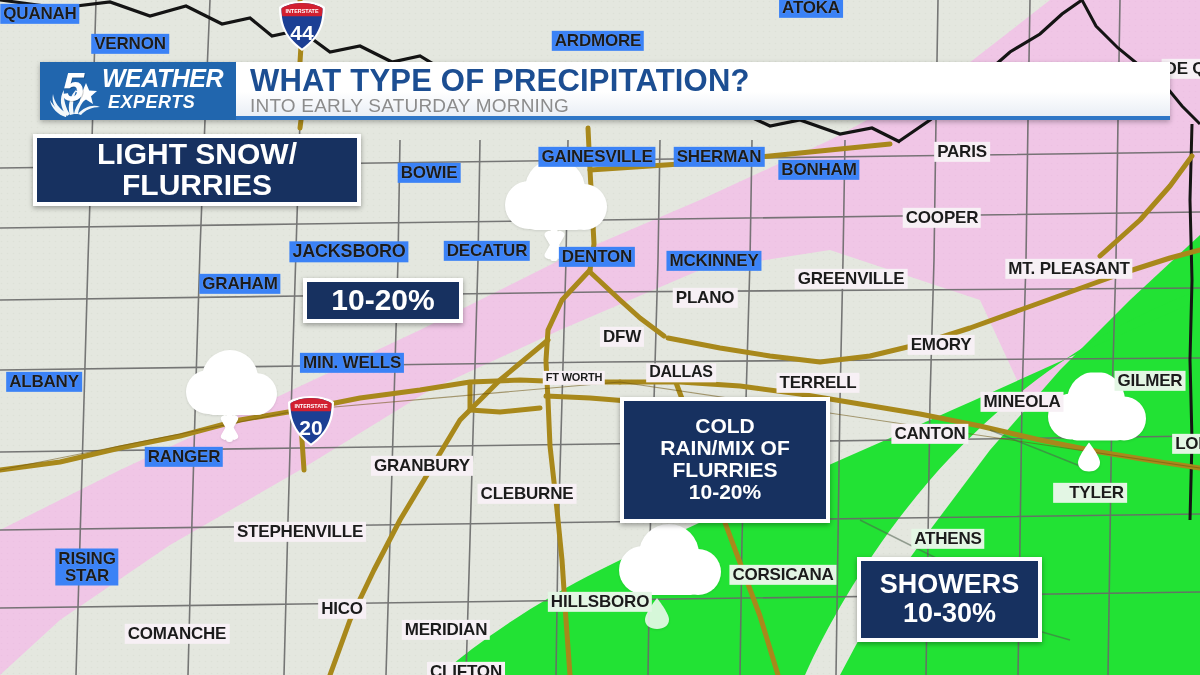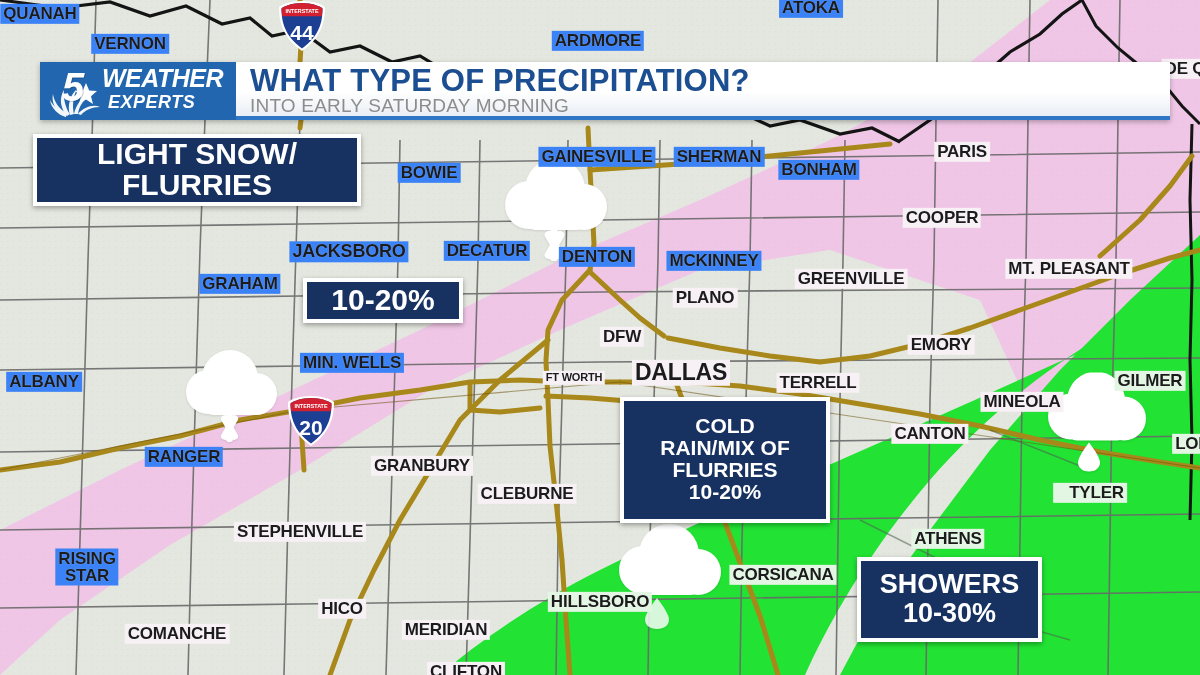--- a/index.html
+++ b/index.html
@@ -307,21 +307,21 @@
       <div class="city bg-grey" style="left: 714px; top: 261px; font-size: 17px;">MCKINNEY</div>
       <div class="city bg-pink" style="left: 851px; top: 279px; font-size: 17px;">GREENVILLE</div>
       <div class="city bg-pink" style="left: 1069px; top: 269px; font-size: 17px;">MT. PLEASANT</div>
       <div class="city bg-grey" style="left: 240px; top: 284px; font-size: 17px;">GRAHAM</div>
       <div class="city bg-pink" style="left: 705px; top: 298px; font-size: 17px;">PLANO</div>
       <div class="city bg-pink" style="left: 622px; top: 337px; font-size: 17px;">DFW</div>
       <div class="city bg-pink" style="left: 941px; top: 345px; font-size: 17px;">EMORY</div>
       <div class="city bg-green" style="left: 1150px; top: 381px; font-size: 17px;">GILMER</div>
       <div class="city bg-grey" style="left: 352px; top: 363px; font-size: 17px;">MIN. WELLS</div>
       <div class="city bg-pink" style="left: 546px; top: 378px; font-size: 11px; margin-left: 28px;">FT WORTH</div>
-      <div class="city bg-pink" style="left: 681px; top: 373px; font-size: 23px;">DALLAS</div>
+      <div class="city bg-pink" style="left: 681px; top: 373px; font-size: 16px;">DALLAS</div>
       <div class="city bg-pink" style="left: 818px; top: 383px; font-size: 17px;">TERRELL</div>
       <div class="city bg-grey" style="left: 44px; top: 382px; font-size: 17px;">ALBANY</div>
       <div class="city bg-pink" style="left: 1022px; top: 402px; font-size: 17px;">MINEOLA</div>
       <div class="city bg-green" style="left: 1189px; top: 444px; font-size: 17px;">LOI</div>
       <div class="city bg-pink" style="left: 930px; top: 434px; font-size: 17px;">CANTON</div>
       <div class="city bg-grey" style="left: 184px; top: 457px; font-size: 17px;">RANGER</div>
       <div class="city bg-pink" style="left: 422px; top: 466px; font-size: 17px;">GRANBURY</div>
       <div class="city bg-green" style="left: 1090px; top: 493px; font-size: 17px; padding-left: 16px;">TYLER</div>
       <div class="city bg-pink" style="left: 527px; top: 494px; font-size: 17px;">CLEBURNE</div>
       <div class="city bg-green" style="left: 948px; top: 539px; font-size: 17px;">ATHENS</div>

